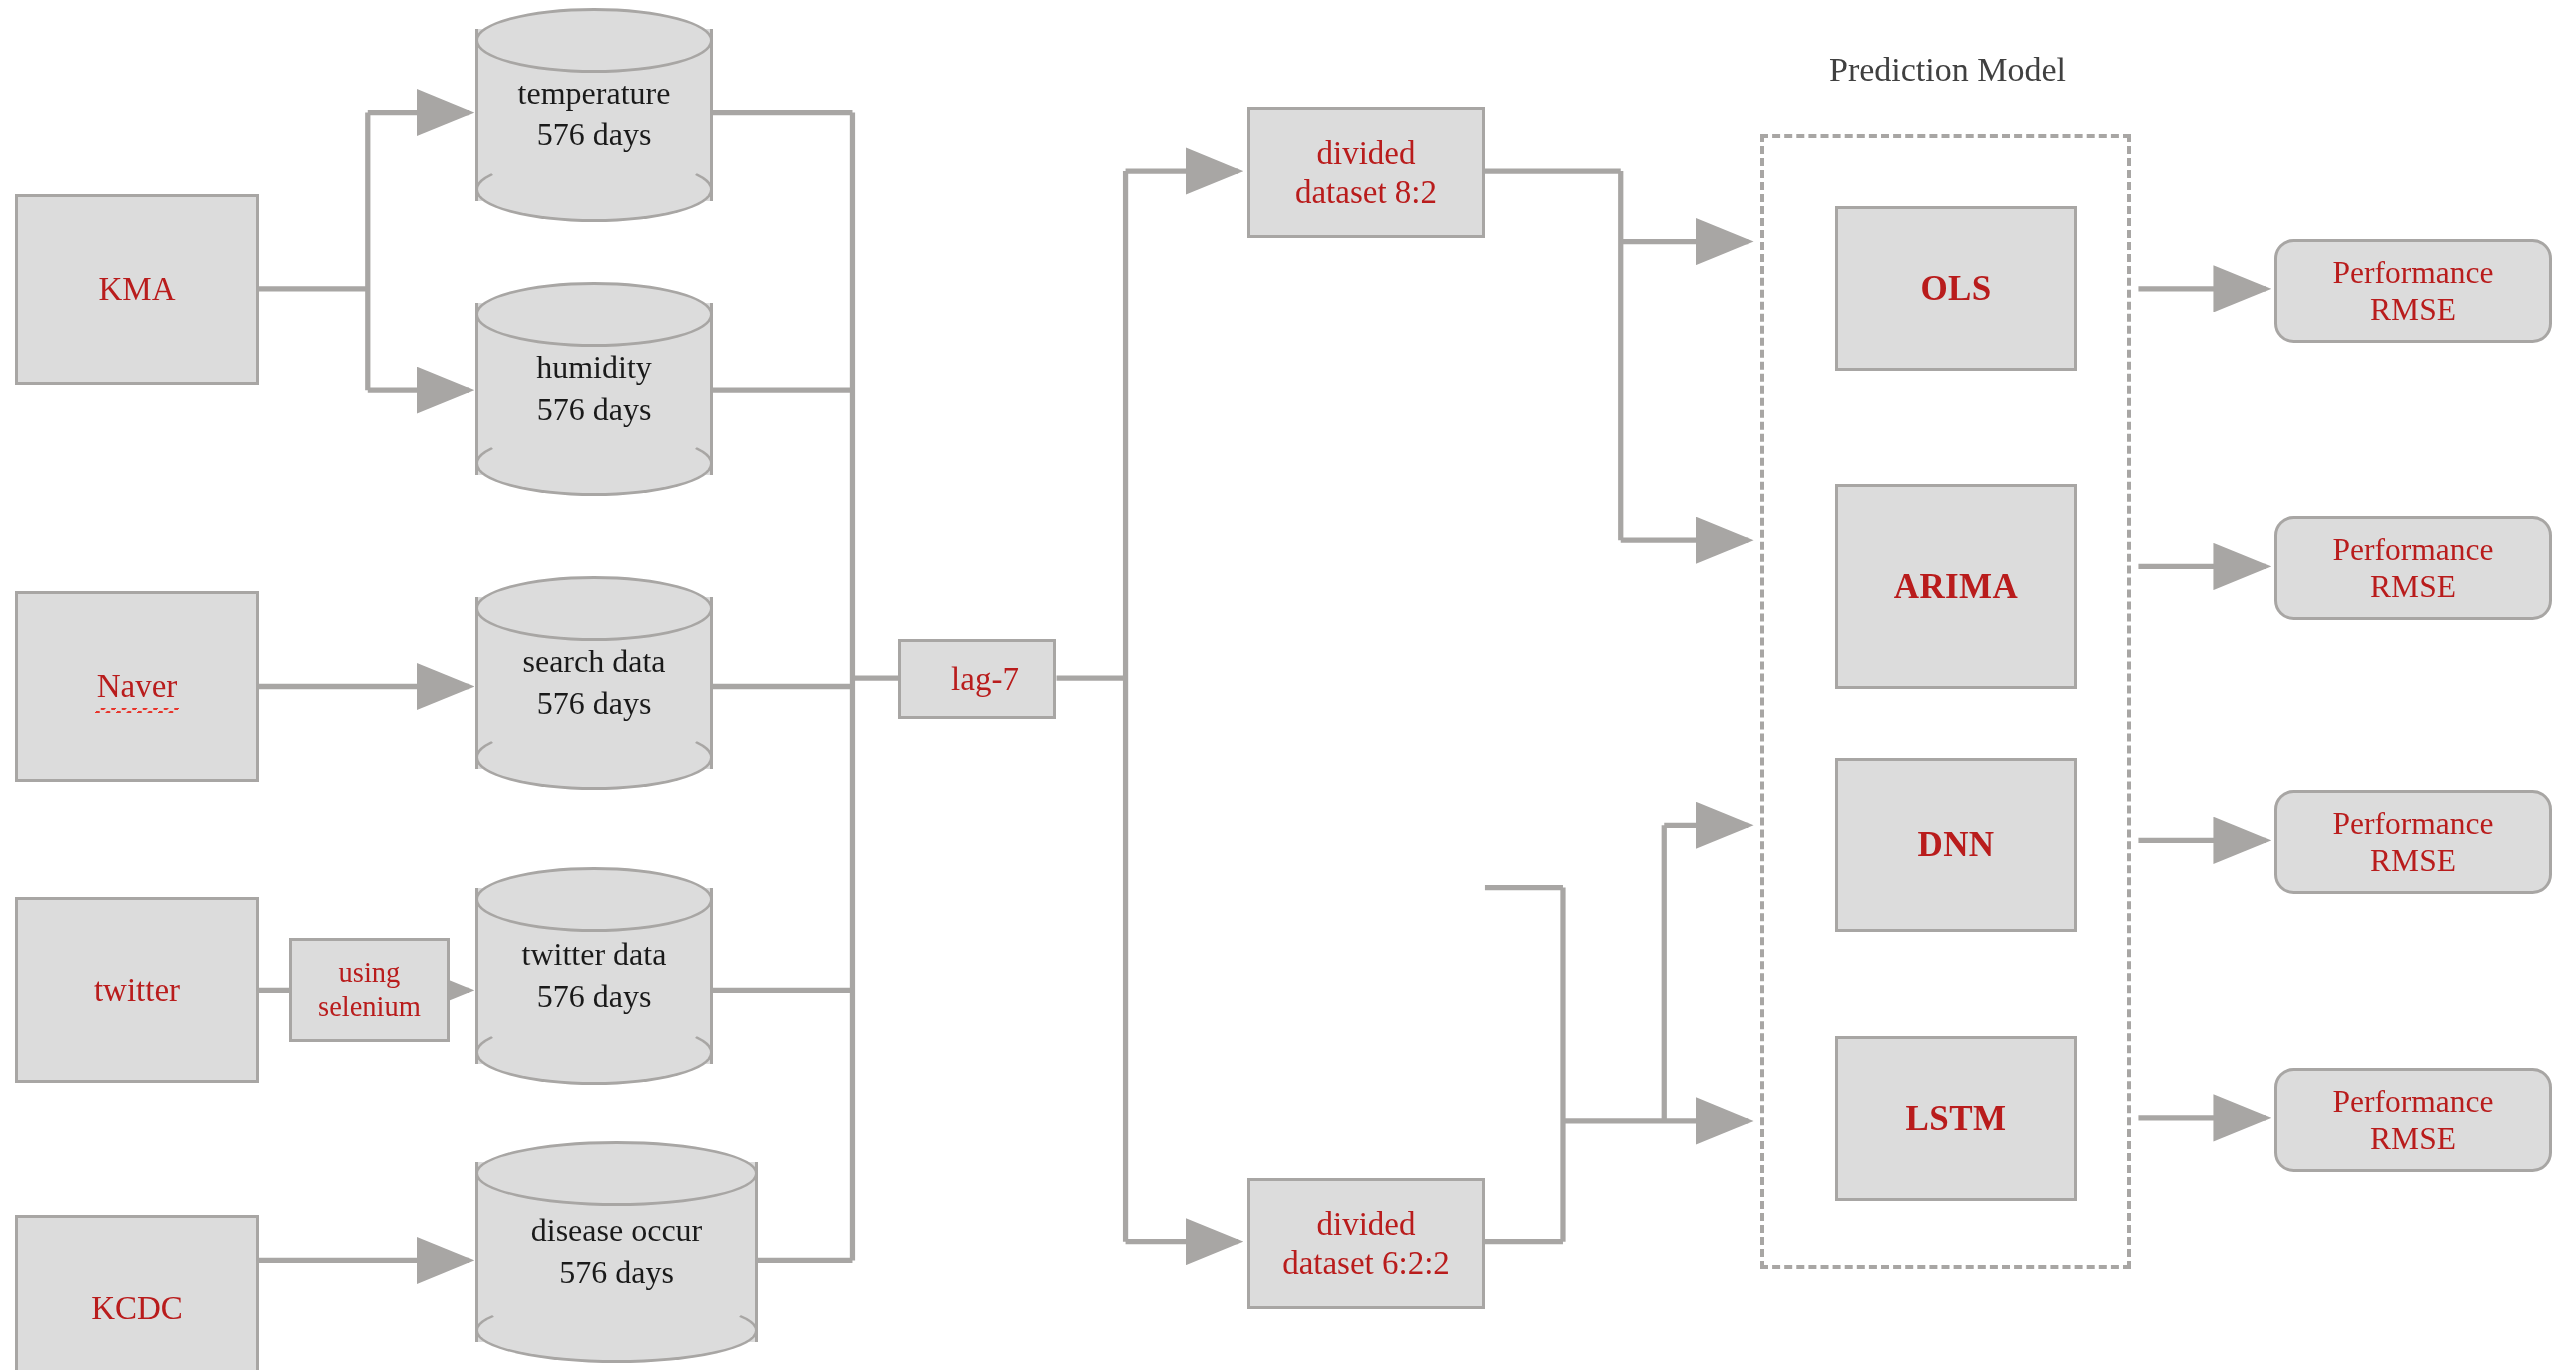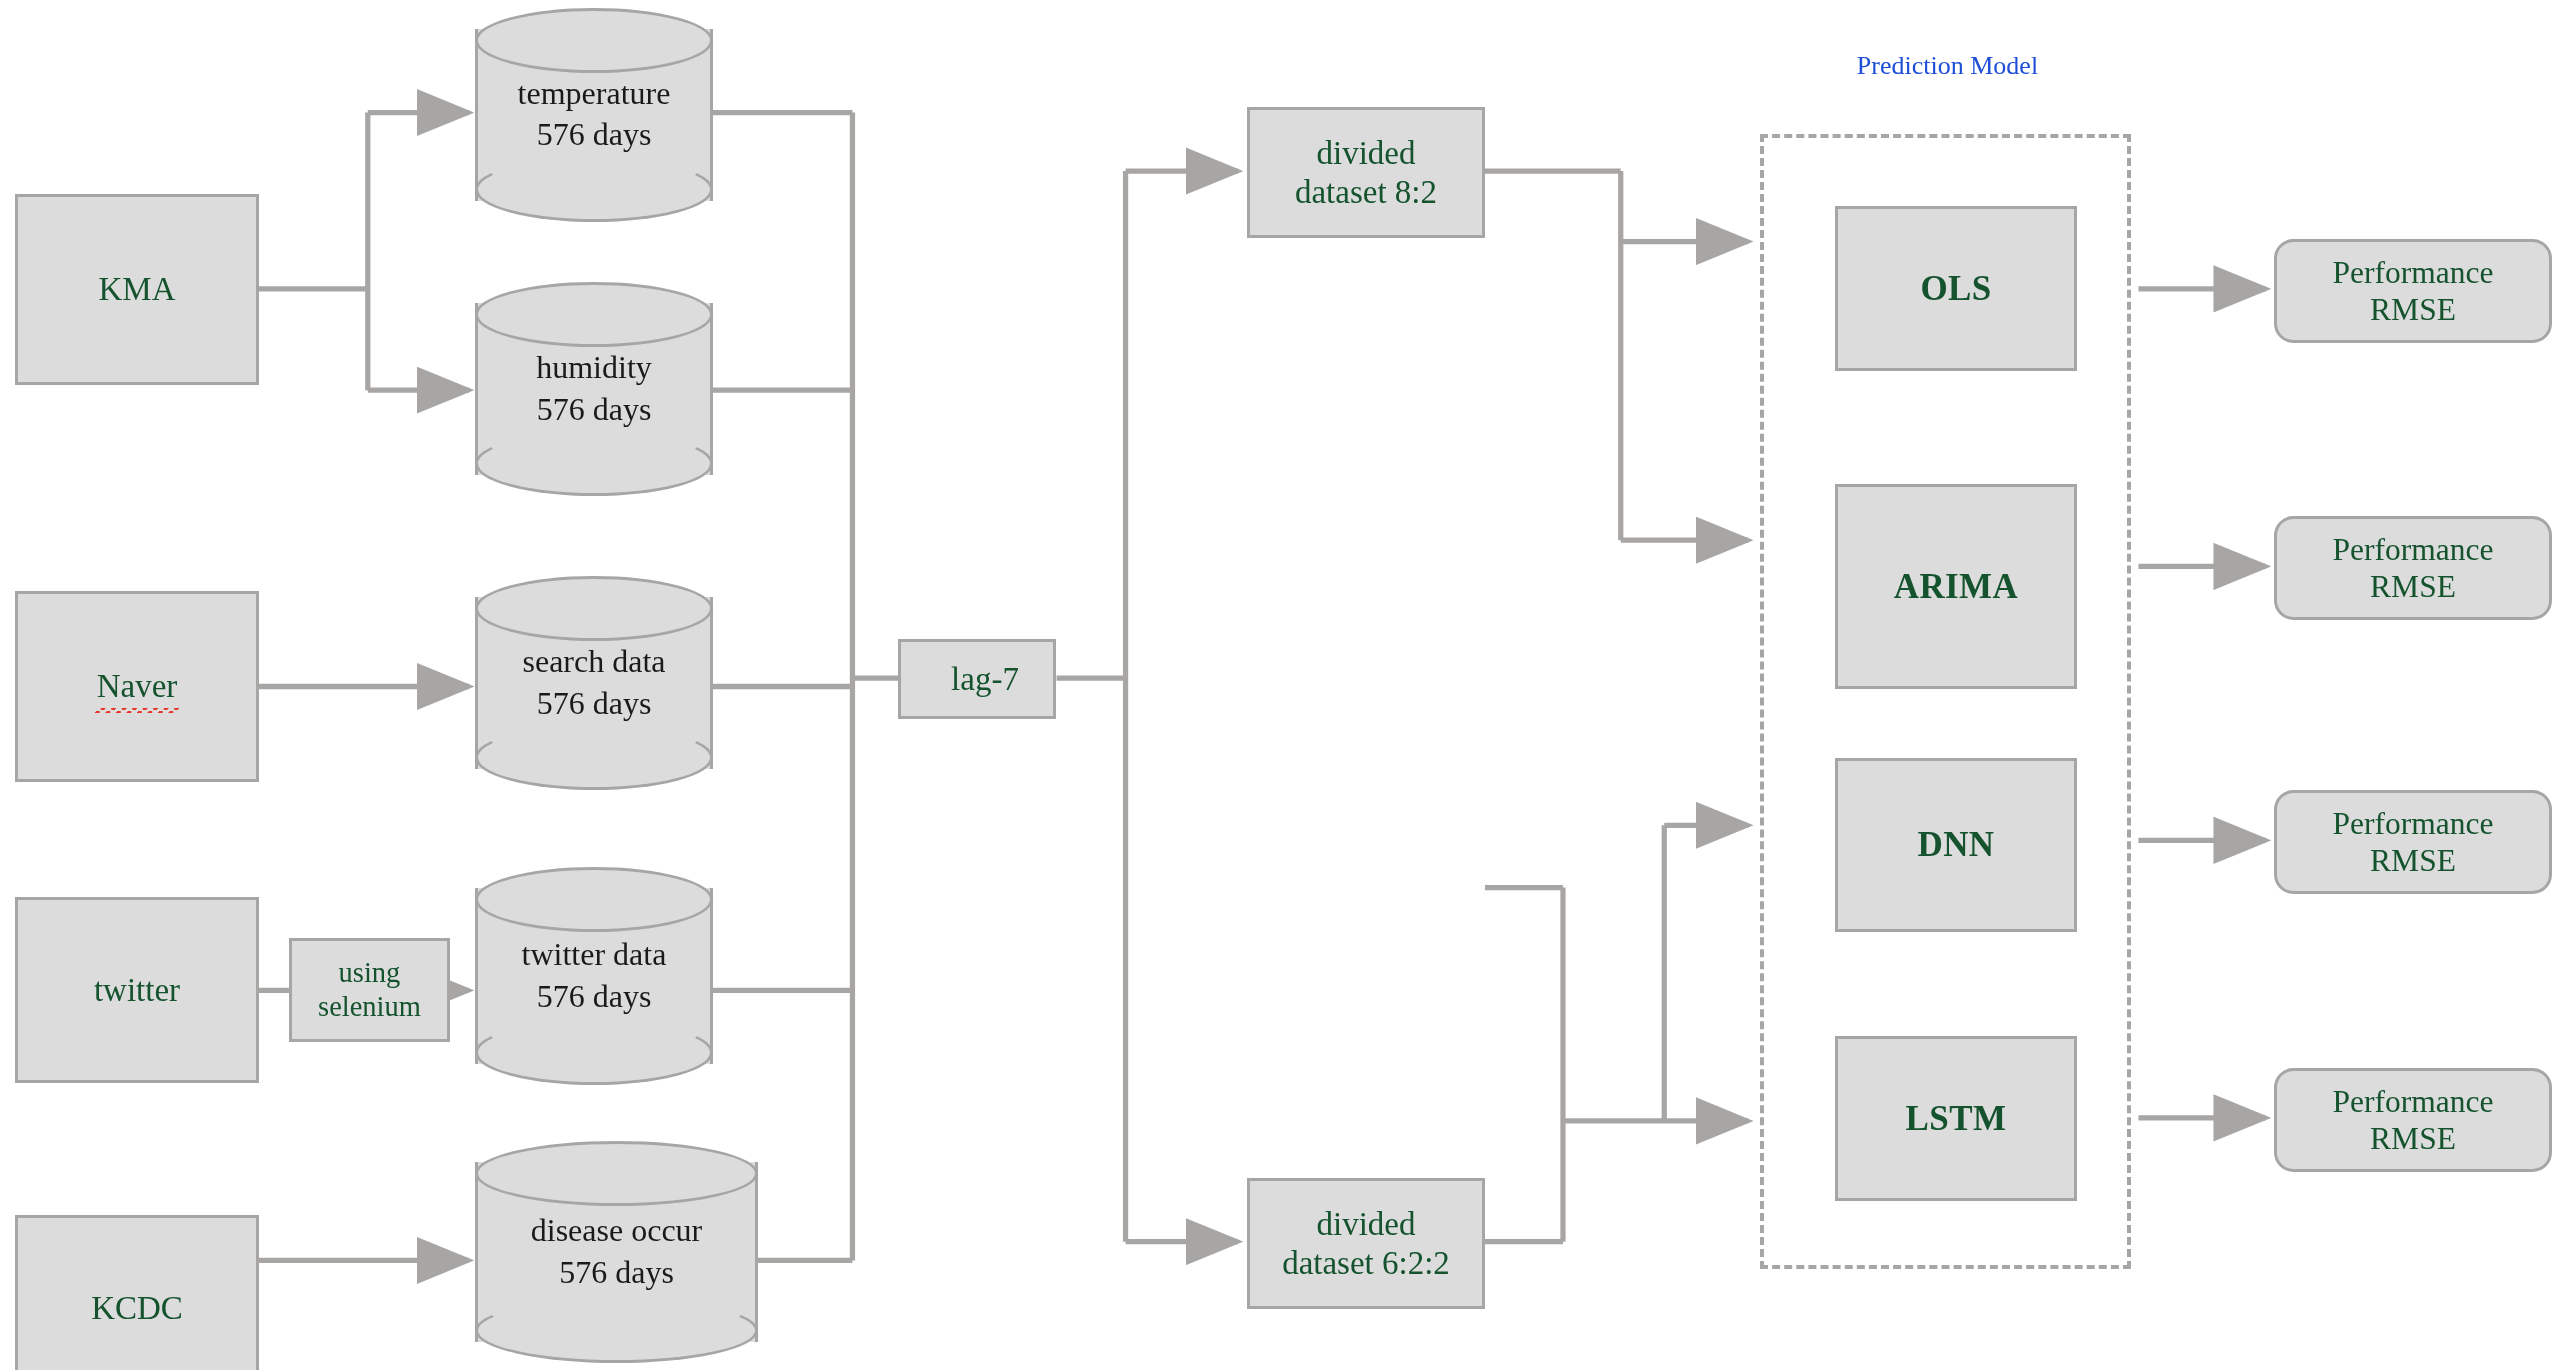--- a/index.html
+++ b/index.html
@@ -1,21 +1,21 @@
 <!DOCTYPE html>
 <html style="font-size:12px"><head>
 <meta charset="utf-8">
 <style>
   html,body{margin:0;padding:0;background:#ffffff;}
   body{font-family:"Liberation Serif", serif;}
   #stage{position:relative;width:2576px;height:1370px;background:#ffffff;overflow:hidden;}
   svg.wires{position:absolute;left:0;top:0;width:2576px;height:1370px;pointer-events:none;}
 
   .node{position:absolute;box-sizing:border-box;display:flex;align-items:center;
-        justify-content:center;text-align:center;color:#14532d;line-height:1.18;
+        justify-content:center;text-align:center;color:#b91c1c;line-height:1.18;
         background:#dcdcdc;border:3.8px solid #a8a6a4;}
   .node.src{font-size:33px;}
   .node.small{font-size:28.5px;border-width:3px;}
   .node.mid{font-size:33px;}
   .node.model{font-size:35px;font-weight:bold;letter-spacing:0.4px;}
   .node.rmse{font-size:31.5px;border-radius:19.5px;border-width:3px;}
 
   .spell{position:relative;display:inline-block;}
   .spell::after{content:"";position:absolute;left:-1.5px;right:-1.5px;bottom:-7.5px;height:5.3px;
     background-image:
@@ -28,21 +28,21 @@
   .cyl .body{position:absolute;left:0;right:0;top:21px;bottom:21px;background:#dcdcdc;
     border-left:3px solid #a8a6a4;border-right:3px solid #a8a6a4;}
   .cyl .top{position:absolute;left:0;top:0;width:100%;height:65px;box-sizing:border-box;
     background:#dcdcdc;border:3px solid #a8a6a4;border-radius:50%;}
   .cyl .bot{position:absolute;left:0;bottom:0;width:100%;height:65px;box-sizing:border-box;
     background:#dcdcdc;border:3px solid #a8a6a4;border-radius:50%;border-top-color:transparent;}
   .cyl .lbl{position:absolute;left:0;right:0;top:50%;transform:translateY(-50%);
     text-align:center;font-size:32px;color:#1a1a1a;line-height:1.3;z-index:3;}
 
   .dashbox{position:absolute;box-sizing:border-box;border:4.5px dashed #a8a6a4;background:transparent;}
-  .caption{position:absolute;font-size:26px;color:#1d4ed8;text-align:center;}
+  .caption{position:absolute;font-size:34px;color:#404040;text-align:center;}
 </style>
 </head>
 <body>
 
 <div id="stage">
 
   <svg class="wires" viewBox="0 0 3433 1826">
     <defs>
       <marker id="ah" markerWidth="11" markerHeight="9" refX="10" refY="4.5" orient="auto" markerUnits="strokeWidth">
         <path d="M0,0 L11,4.5 L0,9 z" fill="#a8a6a4"></path>

